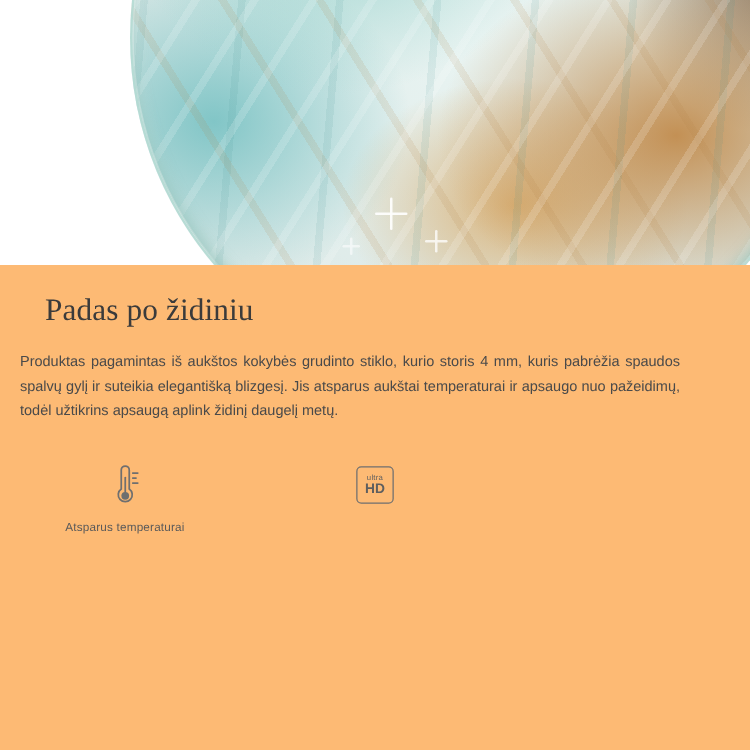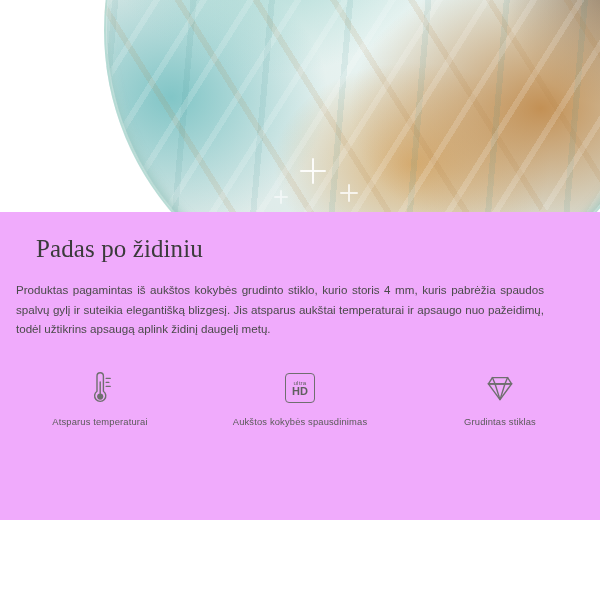--- a/index.html
+++ b/index.html
@@ -5,22 +5,22 @@
   * { box-sizing: border-box; margin: 0; padding: 0; }
   html, body {
     width: 600px; height: 600px;
     background: #ffffff;
     font-family: "Liberation Sans", sans-serif;
     overflow: hidden;
   }
 
   .page {
     position: relative;
-    width: 600px; height: 520px;
-    background: #f0abfc;
+    width: 600px; height: 600px;
+    background: #fdba74;
   }
 
   
   .hero {
     position: absolute;
     left: 0; top: 0;
     width: 600px; height: 212px;
     overflow: hidden;
     background: #ffffff;
   }
@@ -179,33 +179,21 @@
         <div class="cap">Atsparus temperaturai</div>
       </div>
 
       <div class="feature">
         <div class="ico">
           <div class="ultrahd-box">
             <span class="u1">ultra</span>
             <span class="u2">HD</span>
           </div>
         </div>
-        <div class="cap">Aukštos kokybės spausdinimas</div>
       </div>
 
 
-      <div class="feature">
-        <div class="ico">
-          <svg width="36" height="34" viewBox="0 0 36 34">
-            <path class="stroke" d="M6.4 12.8h23.2L18 28.6z"></path>
-            <path class="stroke" d="M10.4 6.6h15.2l4 6.2H6.4z"></path>
-            <path class="stroke" d="M10.4 6.6 13 12.8 18 28.6l5-15.8 2.6-6.2M6.4 12.8h23.2"></path>
-            <path class="stroke" d="M13 12.8h10"></path>
-          </svg>
-        </div>
-        <div class="cap">Grudintas stiklas</div>
-      </div>
 
 
 
     </div>
   </div>
 </div>
 
 </body></html>

